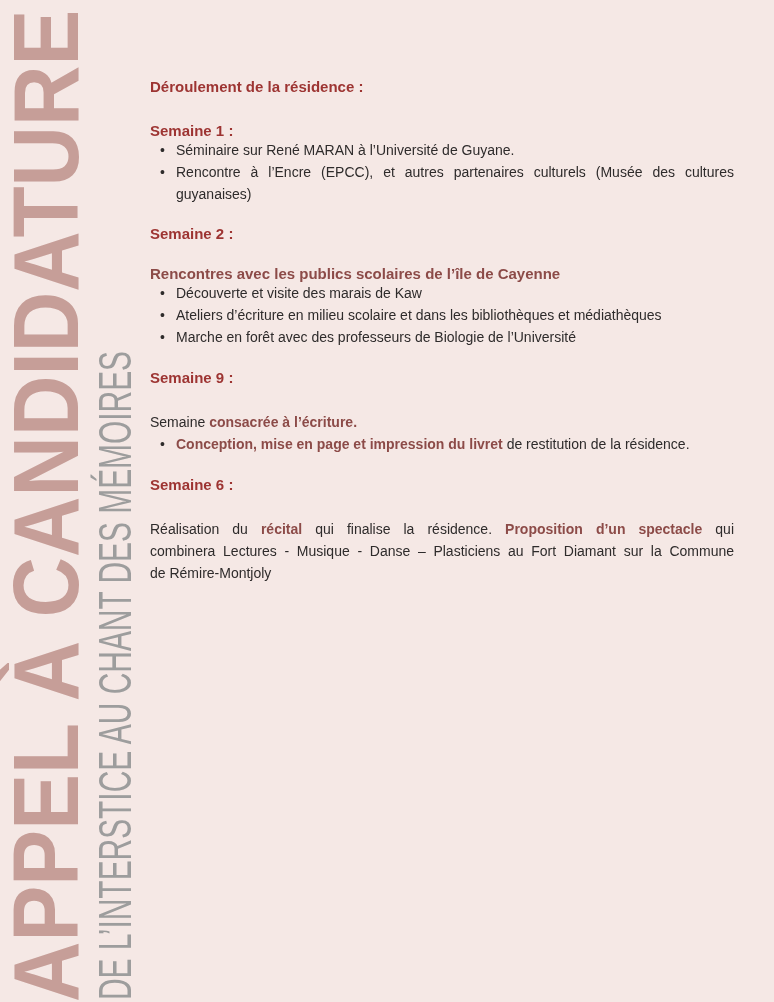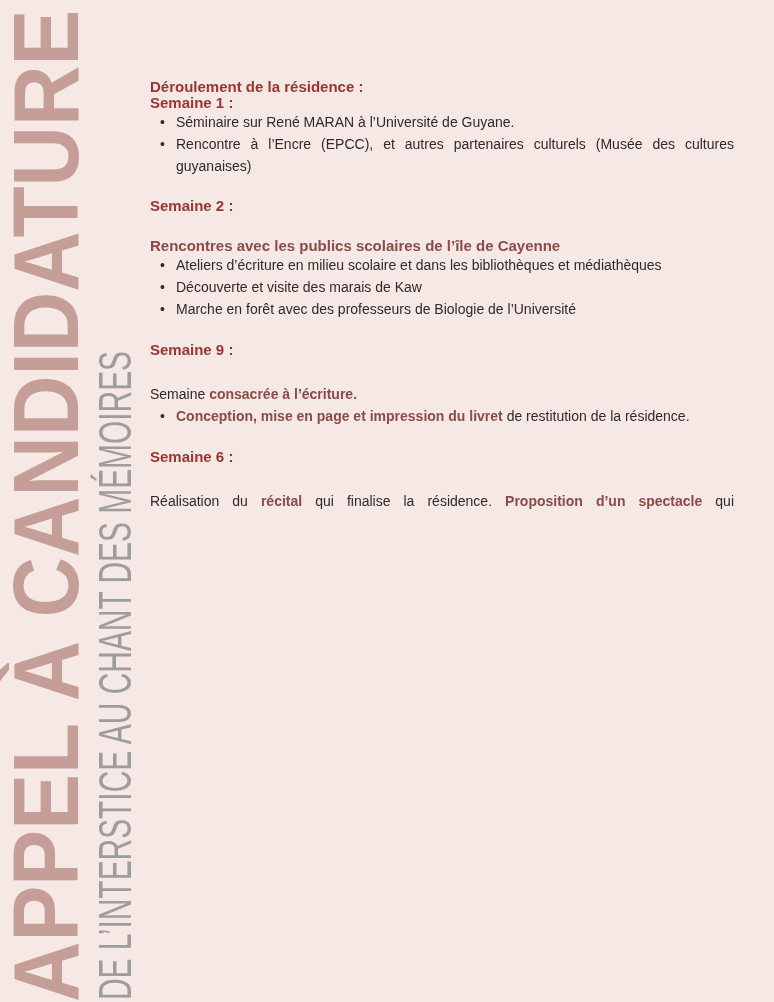--- a/index.html
+++ b/index.html
@@ -53,21 +53,21 @@
   }
   .subheading {
     font-size: 15px;
     line-height: 16px;
     font-weight: bold;
     color: #8c4b48;
     white-space: nowrap;
   }
   .accent { font-weight: bold; color: #8c4b48; }
 
-  .mt28 { }
+  .mt28 { margin-top: 28px; }
   .mt27 { margin-top: 25px; }
   .mt24 { margin-top: 24px; }
   .mt22 { margin-top: 22px; }
   .mt21 { margin-top: 21px; }
   .mt9  { margin-top: 9px; }
 
   .blist { margin: 0; padding: 0; list-style: none; }
   .li { position: relative; padding-left: 26px; }
   .li::before {
     content: "\2022";
@@ -96,36 +96,38 @@
     <li class="li">
       <div class="jline">Rencontre à l’Encre (EPCC), et autres partenaires culturels (Musée des cultures</div>
       <div>guyanaises)</div>
     </li>
   </ul>
 
   <div class="heading mt21">Semaine 2 :</div>
   <div class="subheading mt24">Rencontres avec les publics scolaires de l’île de Cayenne</div>
   <ul class="blist mt9">
     <li class="li">
-      <div class="oneline">Ateliers d’écriture en milieu scolaire et dans les bibliothèques et médiathèques</div>
+      <div class="oneline">Découverte et visite des marais de Kaw</div>
     </li>
     <li class="li">
-      <div class="oneline">Découverte et visite des marais de Kaw</div>
+      <div class="oneline">Ateliers d’écriture en milieu scolaire et dans les bibliothèques et médiathèques</div>
     </li>
     <li class="li">
       <div class="oneline">Marche en forêt avec des professeurs de Biologie de l’Université</div>
     </li>
   </ul>
 
   <div class="heading mt22">Semaine 9 :</div>
   <div class="mt27"><span>Semaine </span><span class="accent">consacrée à l’écriture.</span></div>
   <ul class="blist">
     <li class="li">
       <div class="oneline"><span class="accent">Conception, mise en page et impression du livret</span><span> de restitution de la résidence.</span></div>
     </li>
   </ul>
 
   <div class="heading mt22">Semaine 6 :</div>
   <div class="mt27">
     <div class="jline"><span>Réalisation du </span><span class="accent">récital</span><span> qui finalise la résidence. </span><span class="accent">Proposition d’un spectacle</span><span> qui</span></div>
+    <div class="jline">combinera Lectures - Musique - Danse – Plasticiens au Fort Diamant sur la Commune</div>
+    <div>de Rémire-Montjoly</div>
   </div>
 
 </div>
 
 </body></html>

